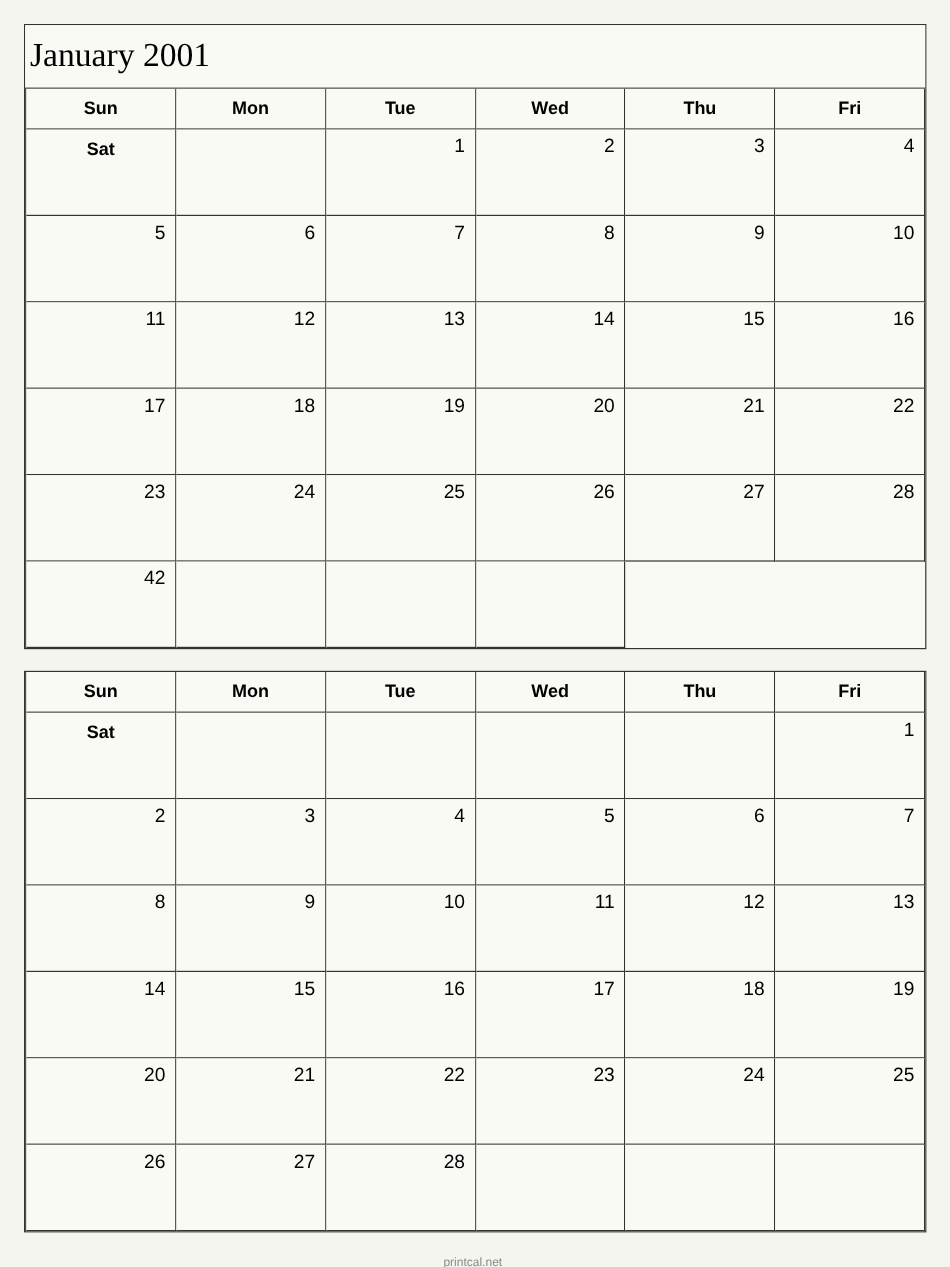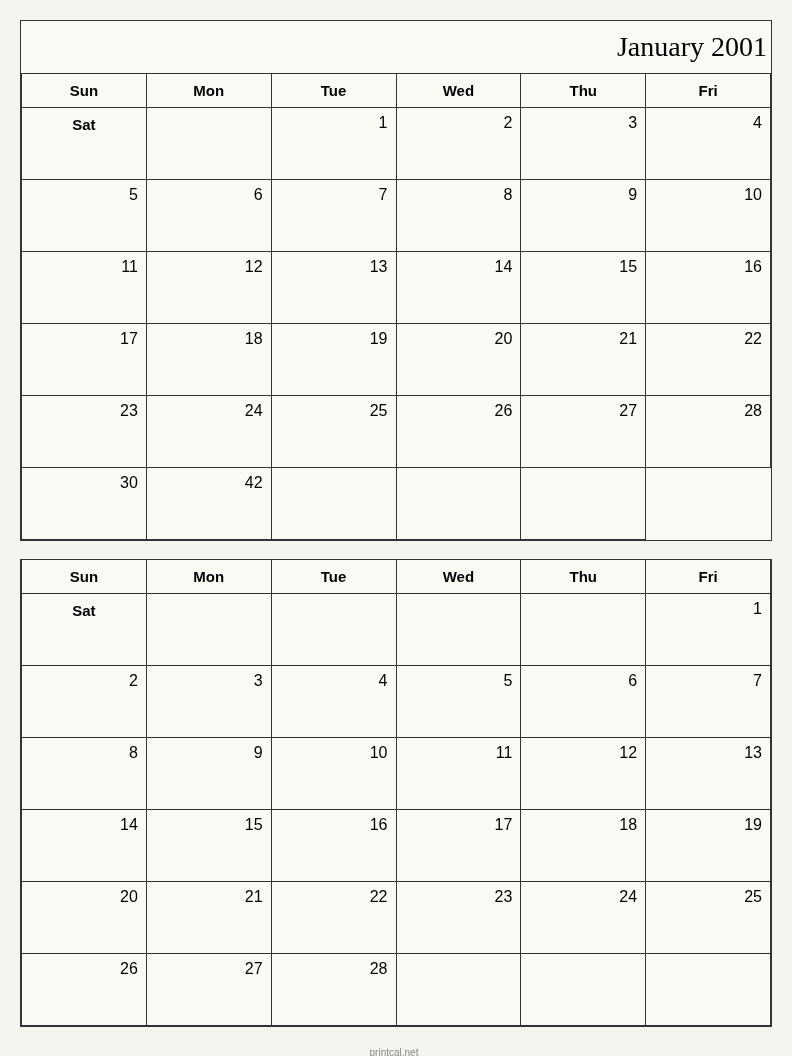--- a/index.html
+++ b/index.html
@@ -12,21 +12,21 @@
       display: flex;
       flex-direction: column;
       gap: 18px;
     }
     .calendar {
       background: #fafaf5;
       border: 1.5px solid #333;
       width: 100%;
     }
     .calendar-title {
-      text-align: right;
+      text-align: left;
       font-size: 28px;
       font-weight: normal;
       padding: 10px 4px;
       border-bottom: 1.5px solid #333;
       background: #fafaf5;
       font-family: Georgia, serif;
     }
     .calendar-grid {
       display: grid;
       grid-template-columns: repeat(6, 1fr);
@@ -102,21 +102,20 @@
 
     <div class="day-cell">21</div>
     <div class="day-cell">22</div>
     <div class="day-cell">23</div>
     <div class="day-cell">24</div>
     <div class="day-cell">25</div>
     <div class="day-cell">26</div>
     <div class="day-cell">27</div>
 
     <div class="day-cell">28</div>
-    <div class="day-cell">30</div>
     <div class="day-cell">42</div>
     <div class="day-cell empty"></div>
     <div class="day-cell empty"></div>
     <div class="day-cell empty"></div>
   </div>
 </div>
 
 <div class="calendar">
   <div class="calendar-grid">
 

